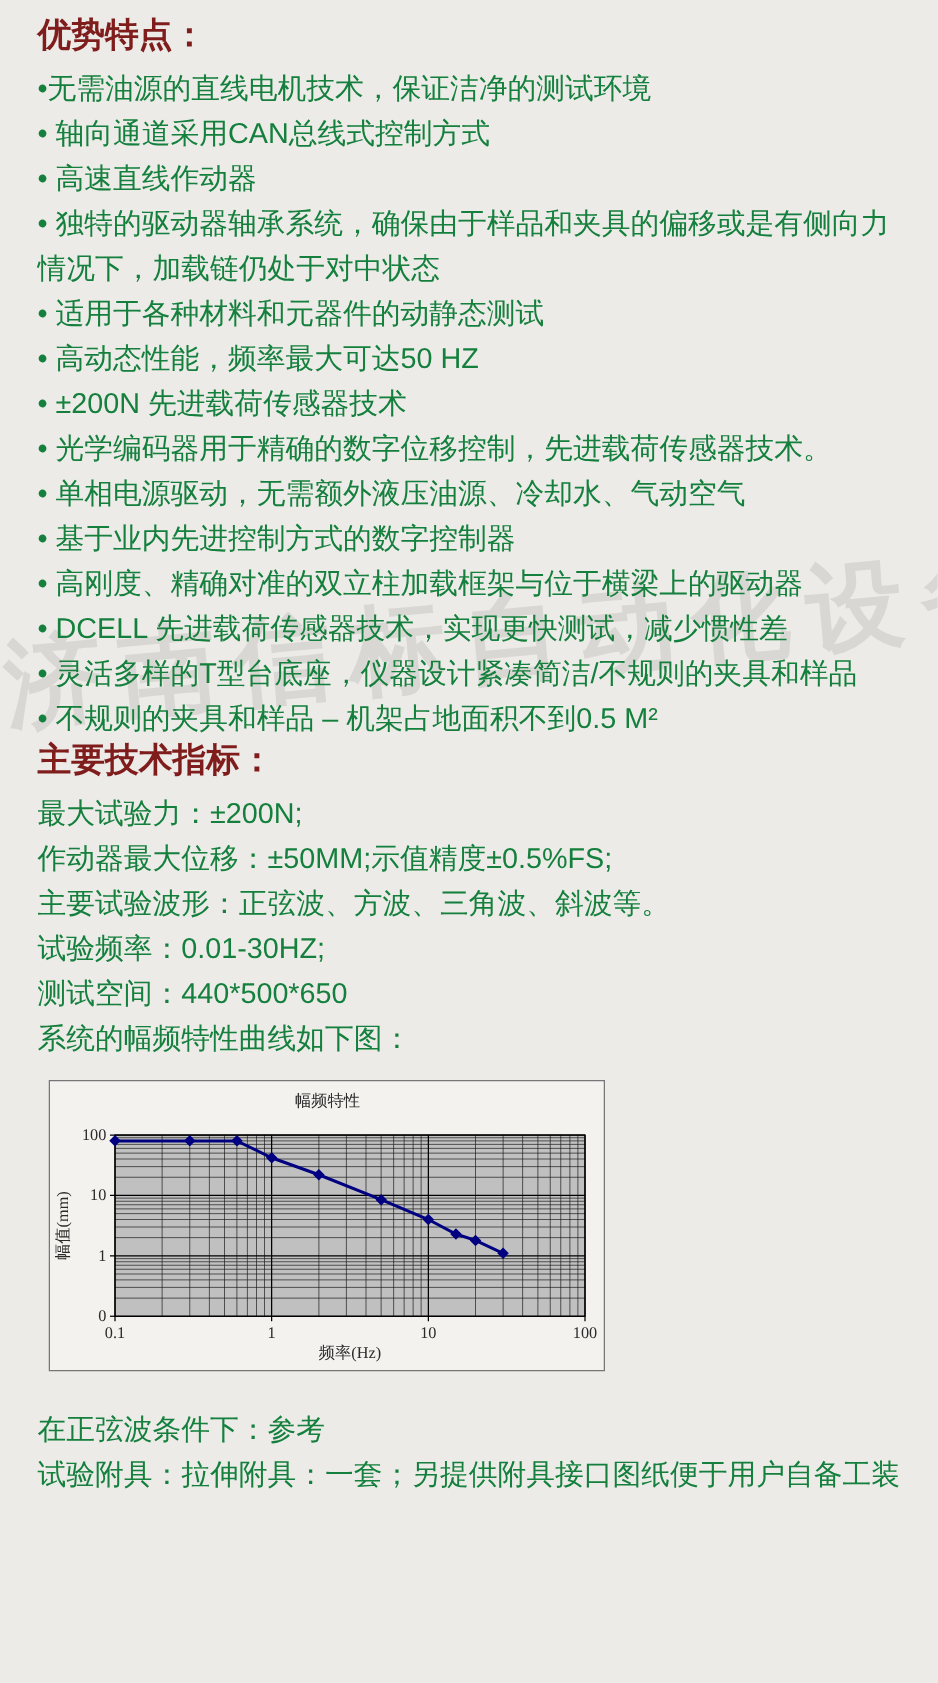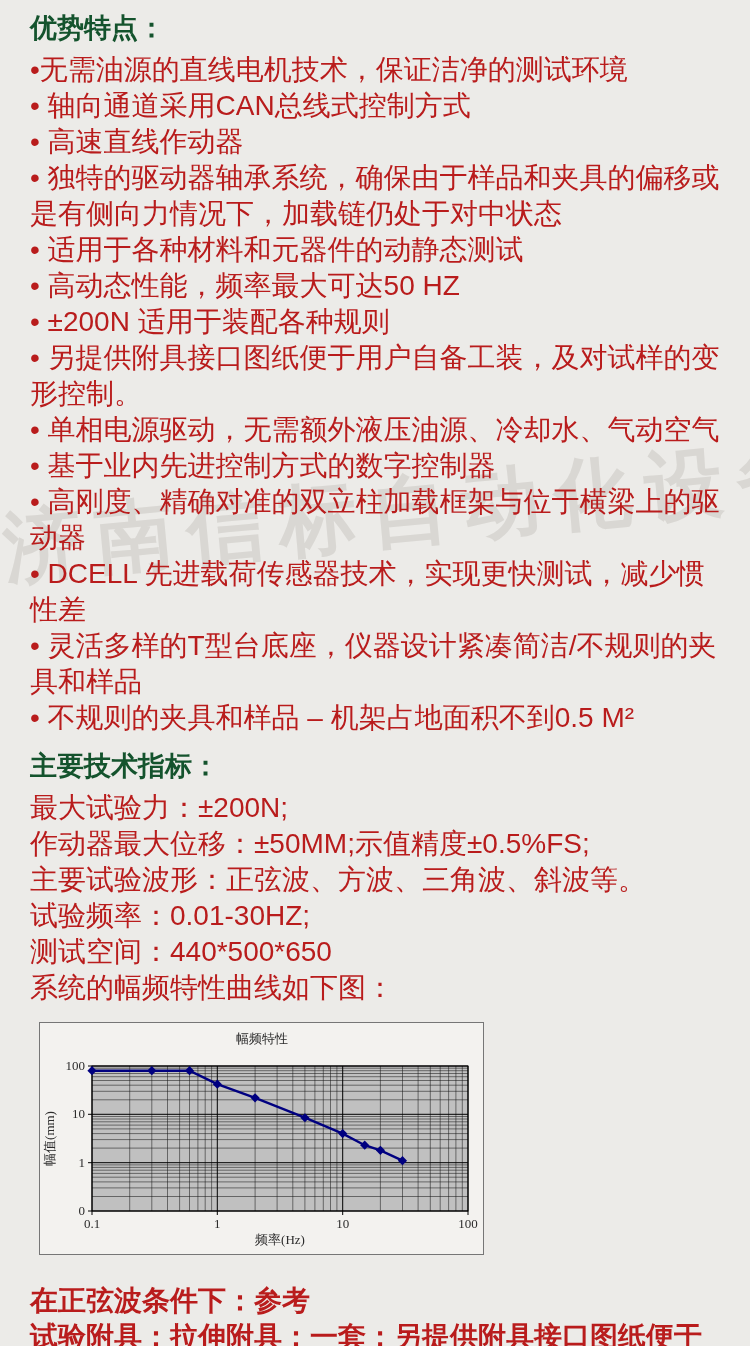--- a/index.html
+++ b/index.html
@@ -28,38 +28,38 @@
     transform:rotate(-5.3deg);
     transform-origin:left center;
     pointer-events:none;
     user-select:none;
   }
   .content{position:relative;z-index:1;}
   h1.sec{
     font-size:27px;
     line-height:32px;
     font-weight:bold;
-    color:#14532d;
+    color:#7f1d1d;
     margin:0 0 8px 0;
   }
-  h1.sec.specs{margin-top:14px;}
+  h1.sec.specs{}
   .line{
-    font-size:28px;
+    font-size:23px;
     line-height:36px;
-    color:#b91c1c;
+    color:#15803d;
   }
   .chart-box{
     margin:16px 0 28px 9px;
     width:443px;height:231px;
     background:#f3f2ef;
     border:1px solid #767676;
     position:relative;
   }
   .chart-box svg{display:block;}
-  .footer{margin-top:2px;font-weight:bold;}
+  .footer{margin-top:2px;}
 </style>
 </head>
 <body>
 
 <div class="page">
   <div class="watermark">济南信标自动化设备</div>
 
   <div class="content">
     <h1 class="sec">优势特点：</h1>
 
@@ -70,23 +70,23 @@
         <div class="line">• 轴向通道采用CAN总线式控制方式</div>
 
         <div class="line">• 高速直线作动器</div>
 
         <div class="line">• 独特的驱动器轴承系统，确保由于样品和夹具的偏移或是有侧向力情况下，加载链仍处于对中状态</div>
 
         <div class="line">• 适用于各种材料和元器件的动静态测试</div>
 
         <div class="line">• 高动态性能，频率最大可达50 HZ</div>
 
-        <div class="line">• ±200N 适用于装配各种规则</div>
-
-        <div class="line">• 另提供附具接口图纸便于用户自备工装，及对试样的变形控制。</div>
+        <div class="line">• ±200N 先进载荷传感器技术</div>
+
+        <div class="line">• 光学编码器用于精确的数字位移控制，先进载荷传感器技术。</div>
 
         <div class="line">• 单相电源驱动，无需额外液压油源、冷却水、气动空气</div>
 
         <div class="line">• 基于业内先进控制方式的数字控制器</div>
 
         <div class="line">• 高刚度、精确对准的双立柱加载框架与位于横梁上的驱动器</div>
 
         <div class="line">• DCELL 先进载荷传感器技术，实现更快测试，减少惯性差</div>
 
         <div class="line">• 灵活多样的T型台底座，仪器设计紧凑简洁/不规则的夹具和样品</div>

